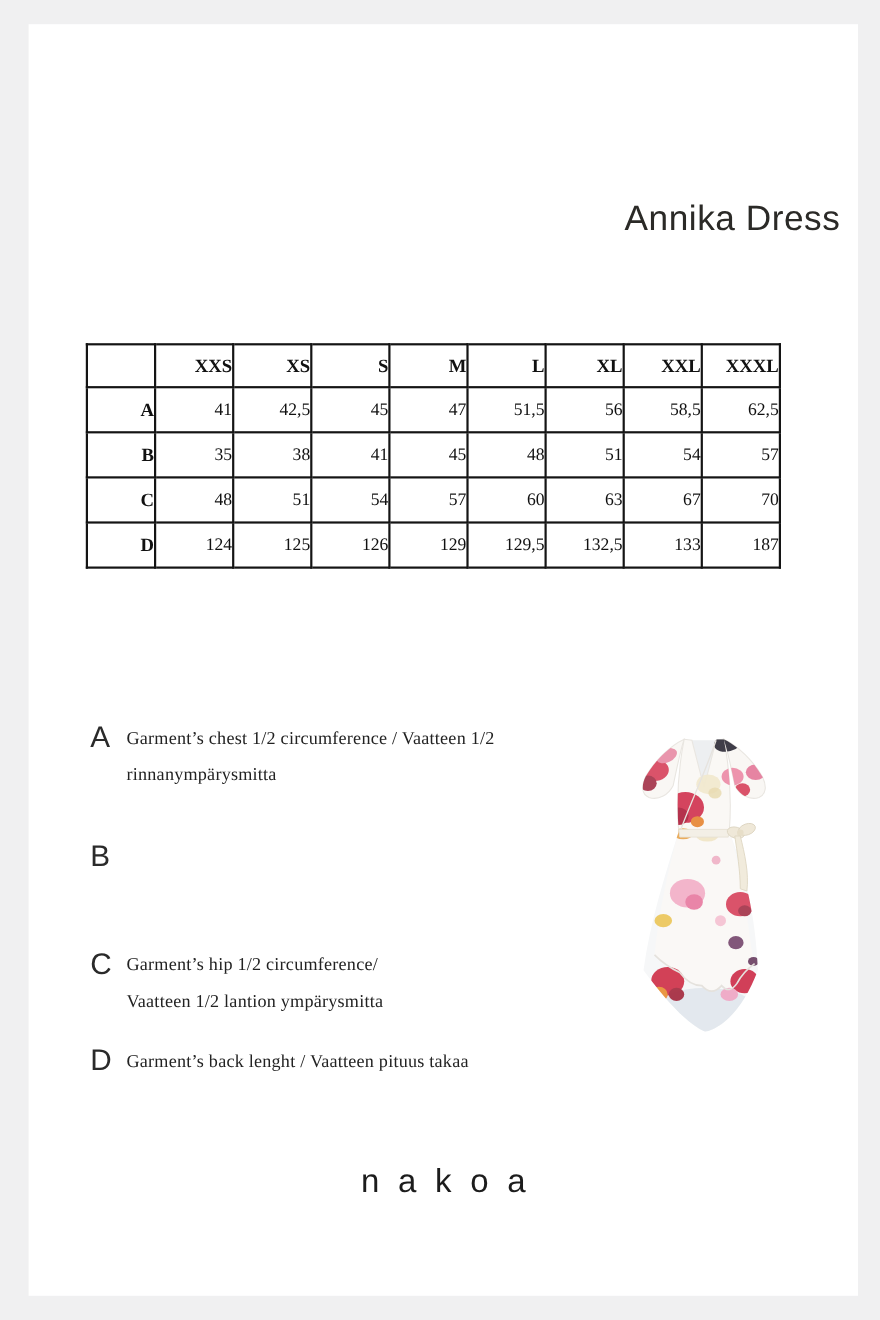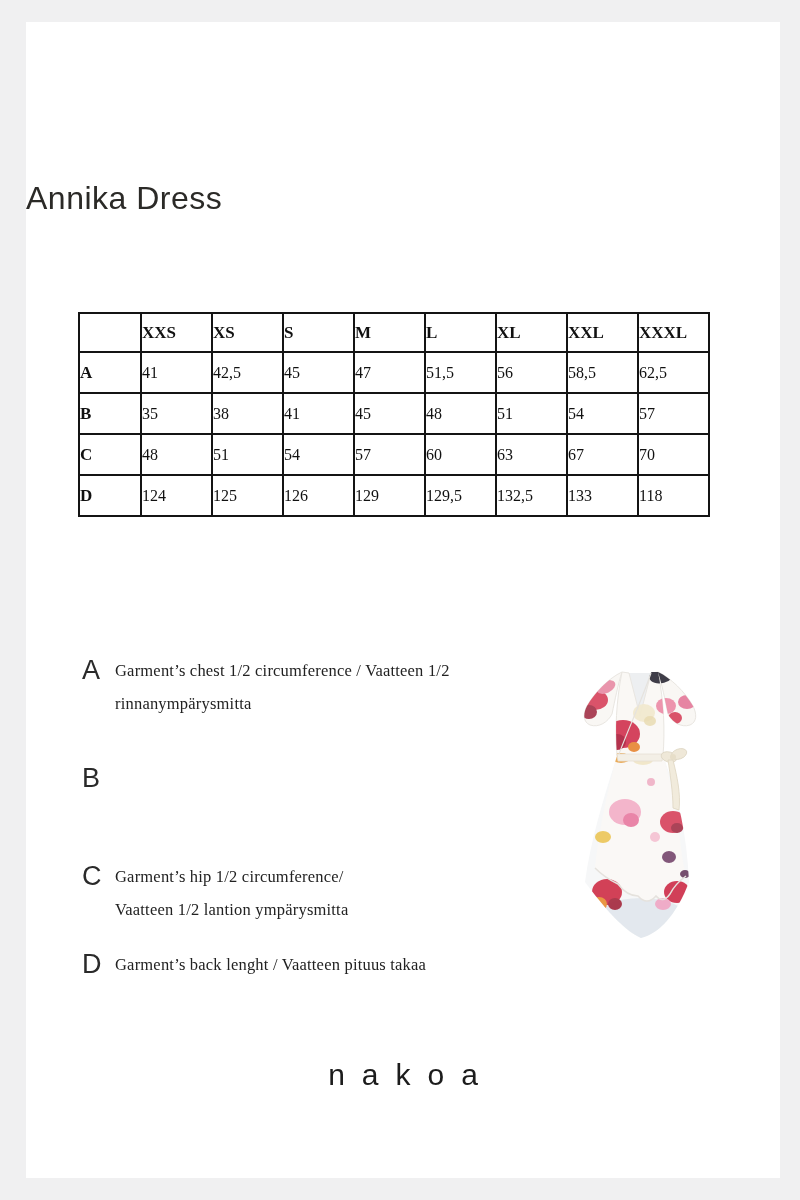--- a/index.html
+++ b/index.html
@@ -9,31 +9,31 @@
     font-family:"Liberation Sans",sans-serif;
     color:#242424;
   }
   .sheet{
     position:absolute;left:26px;top:22px;width:754px;height:1156px;
     background:#ffffff;
   }
   
   .title{
     position:absolute;left:0;right:16px;top:158px;
-    text-align:left;font-size:32px;line-height:36px;font-weight:400;
+    text-align:right;font-size:32px;line-height:36px;font-weight:400;
     color:#2b2a27;letter-spacing:0.5px;
   }
   
   .size-table{
     position:absolute;left:52px;top:290px;
     border-collapse:collapse;table-layout:fixed;
     font-family:"Liberation Serif",serif;
   }
   .size-table th,.size-table td{
-    border:2px solid #141414;text-align:left;vertical-align:middle;
+    border:2px solid #141414;text-align:right;vertical-align:middle;
     background:#fff;color:#111;padding:0;
   }
   .size-table th.corner,.size-table th.lbl{width:60px;}
   .size-table th.sz,.size-table td{width:69px;}
   .size-table tr.hdr th{height:37px;font-size:17px;font-weight:700;}
   .size-table tr.datarow th,.size-table tr.datarow td{height:39px;}
   .size-table tr.datarow th{font-size:17px;font-weight:700;}
   .size-table td{font-size:16px;font-weight:400;margin-top:32px;}
   
   .legend-item{
@@ -113,21 +113,21 @@
     </tr>
     <tr class="datarow">
       <th class="lbl">D</th>
       <td>124</td>
       <td>125</td>
       <td>126</td>
       <td>129</td>
       <td>129,5</td>
       <td>132,5</td>
       <td>133</td>
-      <td>118</td>
+      <td>187</td>
     </tr>
   </tbody>
     </table>
 
   <div class="legend-item" style="top:632px">
     <div class="legend-letter">A</div>
     <div class="legend-text">
       <div class="tline">Garment’s chest 1/2 circumference / Vaatteen 1/2</div>
       <div class="tline">rinnanympärysmitta</div>
     </div>

